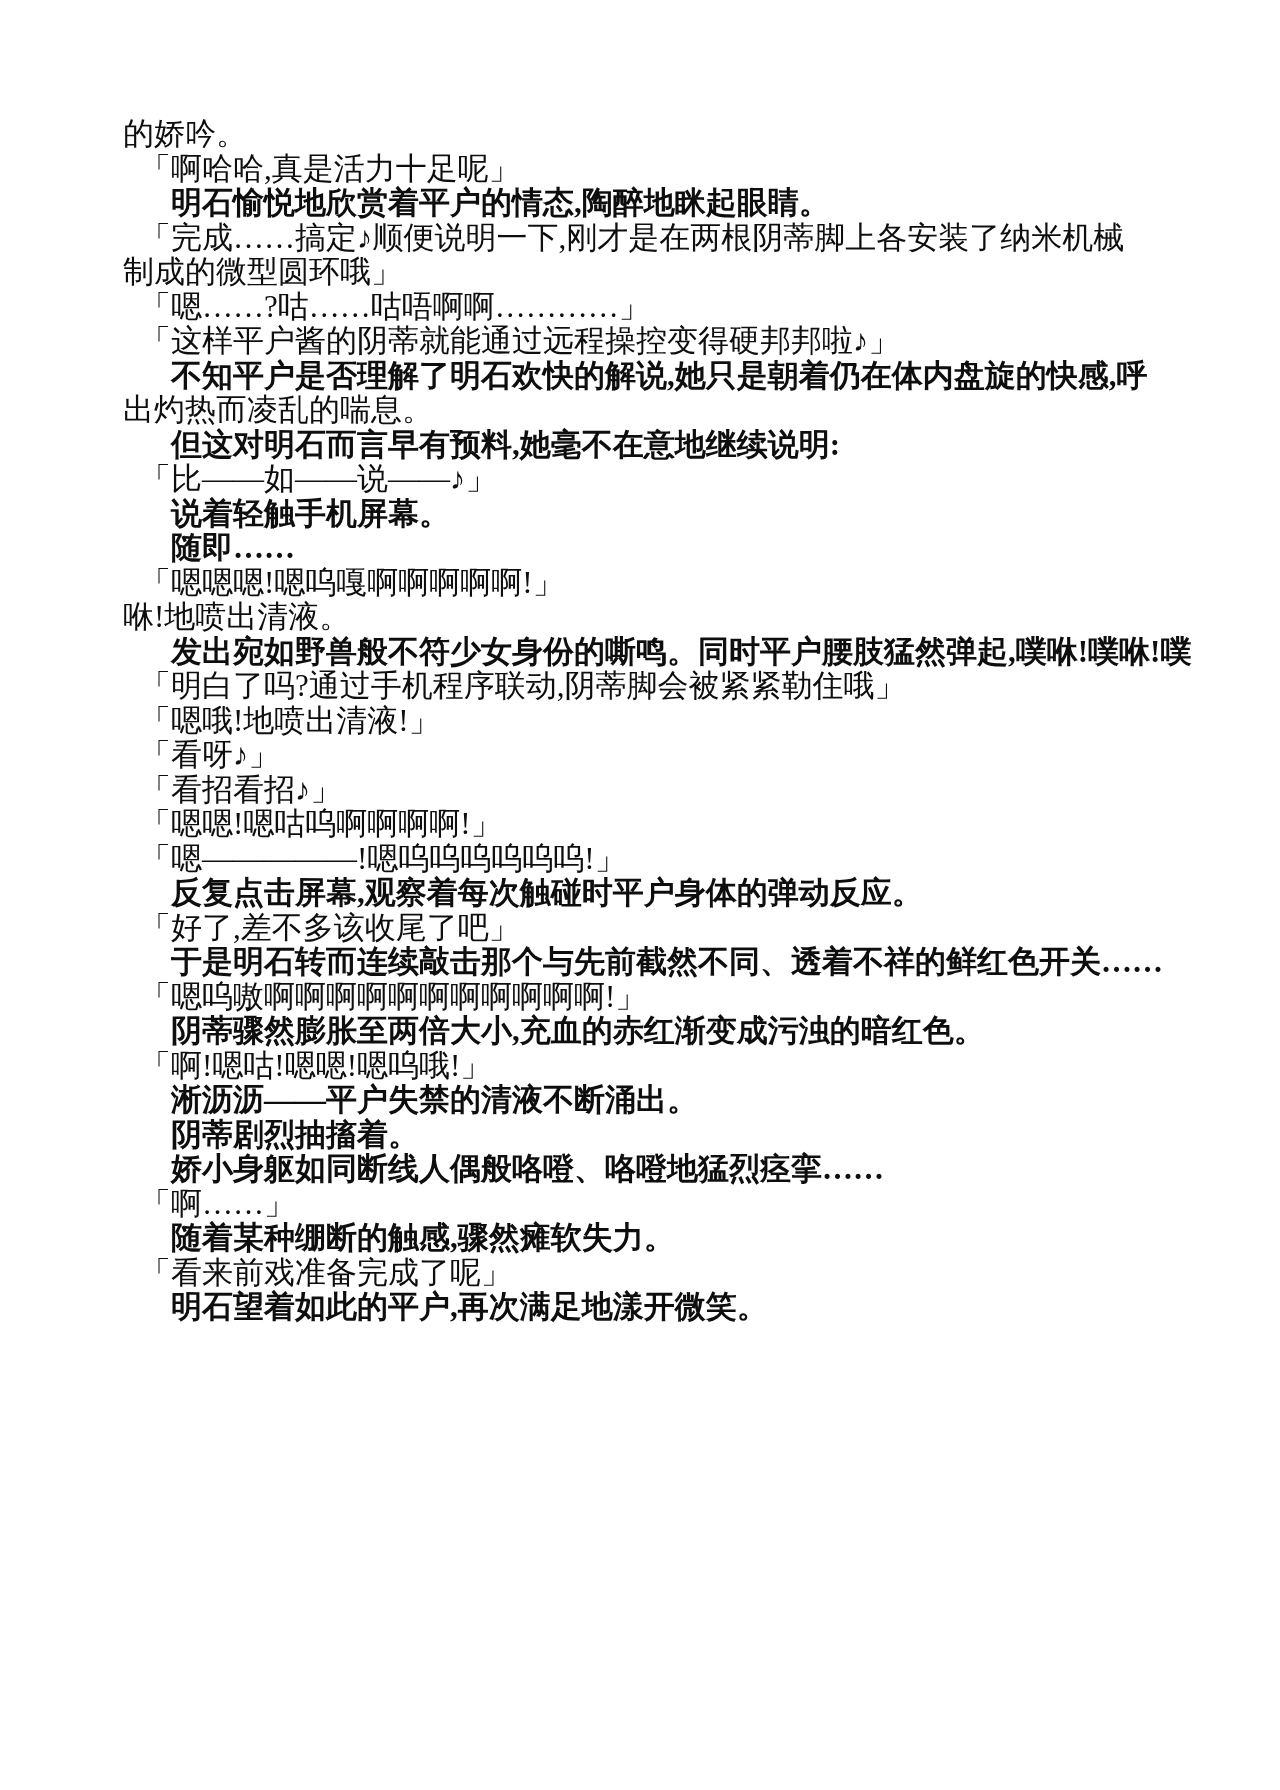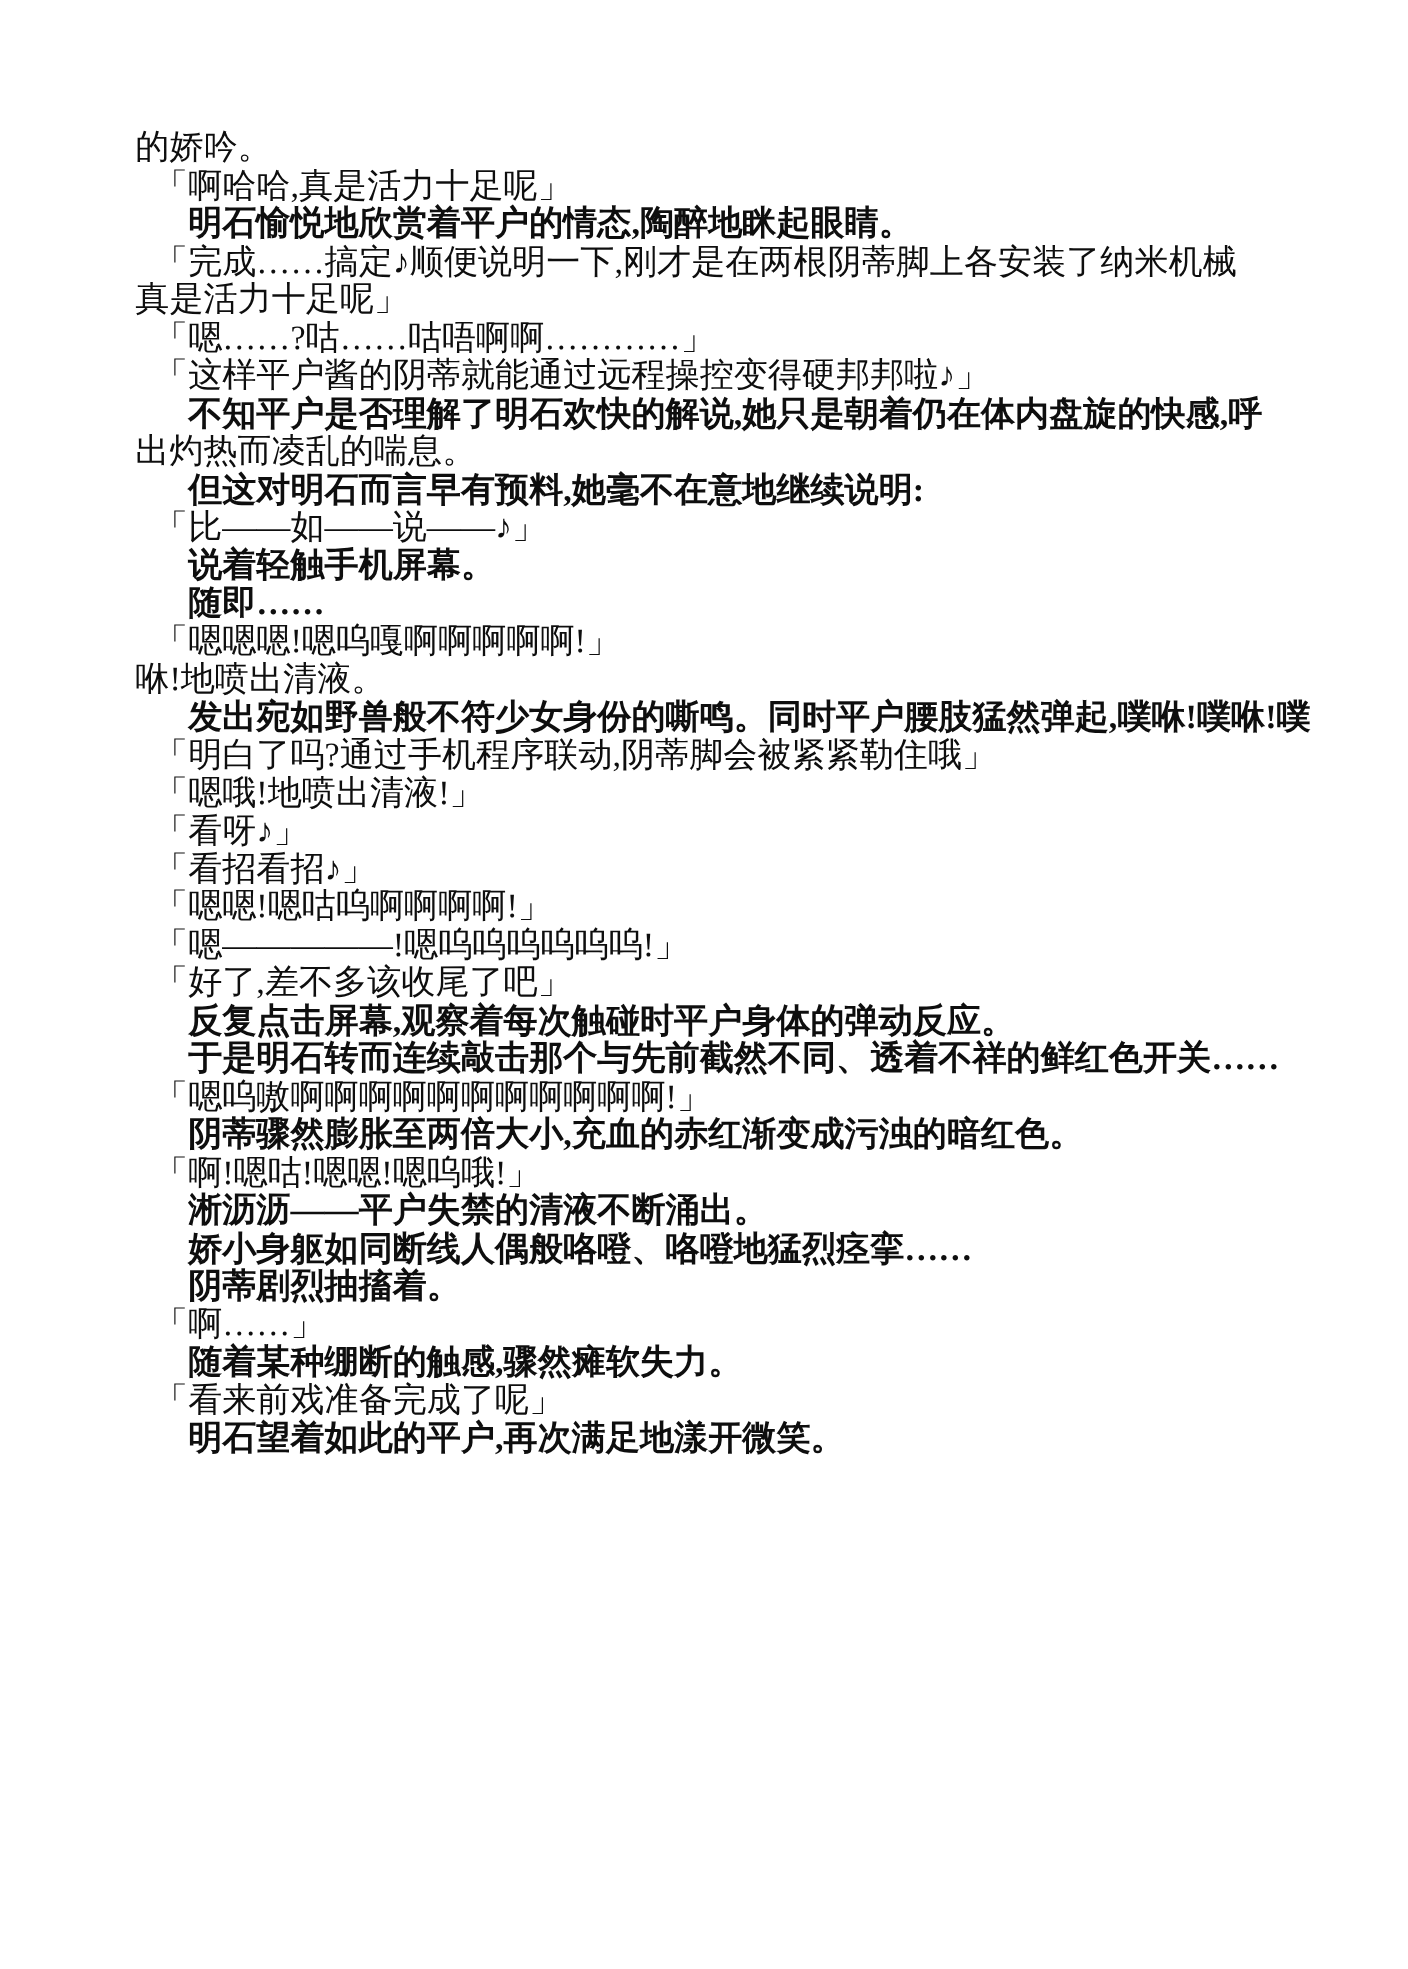--- a/index.html
+++ b/index.html
@@ -34,45 +34,45 @@
 </style>
 </head>
 <body>
 
 <div class="page">
   <div class="text-block" style="color: rgb(14, 14, 14);">
       <div class="line ">的娇吟。</div>
       <div class="line dialog">「啊哈哈,真是活力十足呢」</div>
       <div class="line para">明石愉悦地欣赏着平户的情态,陶醉地眯起眼睛。</div>
       <div class="line dialog">「完成……搞定♪顺便说明一下,刚才是在两根阴蒂脚上各安装了纳米机械</div>
-      <div class="line ">真是活力十足呢」</div>
+      <div class="line ">制成的微型圆环哦」</div>
       <div class="line dialog">「嗯……?咕……咕唔啊啊…………」</div>
       <div class="line dialog">「这样平户酱的阴蒂就能通过远程操控变得硬邦邦啦♪」</div>
       <div class="line para">不知平户是否理解了明石欢快的解说,她只是朝着仍在体内盘旋的快感,呼</div>
       <div class="line ">出灼热而凌乱的喘息。</div>
       <div class="line para">但这对明石而言早有预料,她毫不在意地继续说明:</div>
       <div class="line dialog">「比——如——说——♪」</div>
       <div class="line para">说着轻触手机屏幕。</div>
       <div class="line para">随即……</div>
       <div class="line dialog">「嗯嗯嗯!嗯呜嘎啊啊啊啊啊!」</div>
       <div class="line ">咻!地喷出清液。</div>
       <div class="line para">发出宛如野兽般不符少女身份的嘶鸣。同时平户腰肢猛然弹起,噗咻!噗咻!噗</div>
       <div class="line dialog">「明白了吗?通过手机程序联动,阴蒂脚会被紧紧勒住哦」</div>
       <div class="line dialog">「嗯哦!地喷出清液!」</div>
       <div class="line dialog">「看呀♪」</div>
       <div class="line dialog">「看招看招♪」</div>
       <div class="line dialog">「嗯嗯!嗯咕呜啊啊啊啊!」</div>
       <div class="line dialog">「嗯—————!嗯呜呜呜呜呜呜!」</div>
+      <div class="line para">反复点击屏幕,观察着每次触碰时平户身体的弹动反应。</div>
       <div class="line dialog">「好了,差不多该收尾了吧」</div>
-      <div class="line para">反复点击屏幕,观察着每次触碰时平户身体的弹动反应。</div>
       <div class="line para">于是明石转而连续敲击那个与先前截然不同、透着不祥的鲜红色开关……</div>
       <div class="line dialog">「嗯呜嗷啊啊啊啊啊啊啊啊啊啊啊!」</div>
       <div class="line para">阴蒂骤然膨胀至两倍大小,充血的赤红渐变成污浊的暗红色。</div>
       <div class="line dialog">「啊!嗯咕!嗯嗯!嗯呜哦!」</div>
       <div class="line para">淅沥沥——平户失禁的清液不断涌出。</div>
+      <div class="line para">阴蒂剧烈抽搐着。</div>
       <div class="line para">娇小身躯如同断线人偶般咯噔、咯噔地猛烈痉挛……</div>
-      <div class="line para">阴蒂剧烈抽搐着。</div>
       <div class="line dialog">「啊……」</div>
       <div class="line para">随着某种绷断的触感,骤然瘫软失力。</div>
       <div class="line dialog">「看来前戏准备完成了呢」</div>
       <div class="line para">明石望着如此的平户,再次满足地漾开微笑。</div>
     </div>
 </div>
 
 </body></html>

